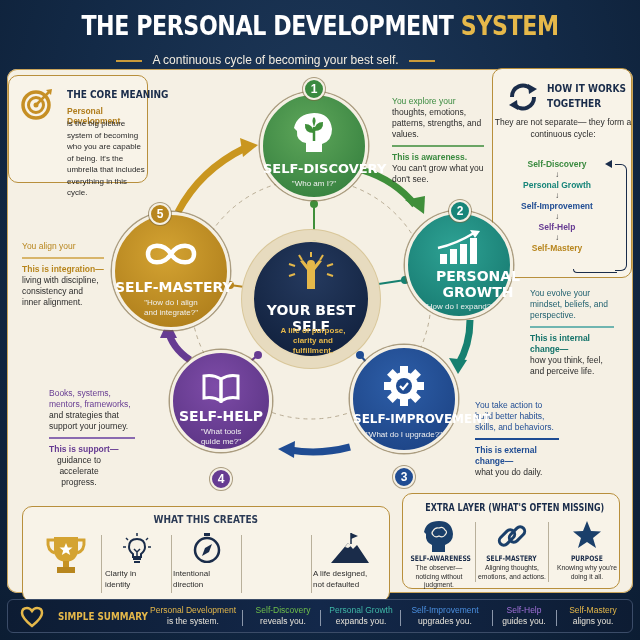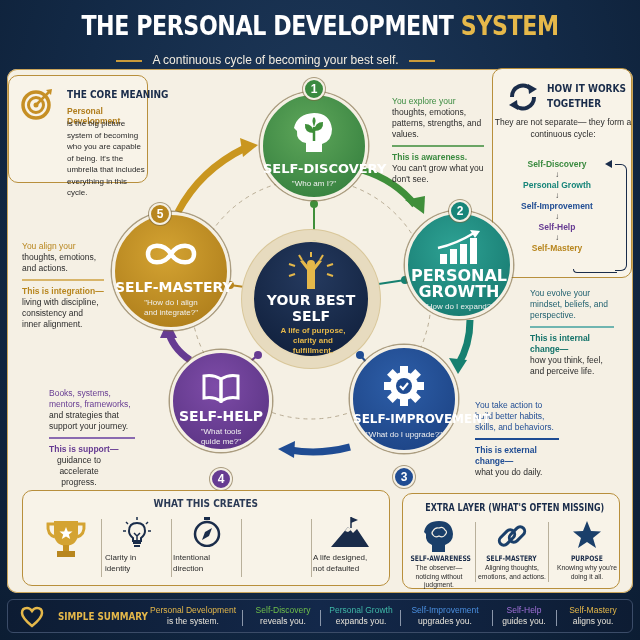--- a/index.html
+++ b/index.html
@@ -57,21 +57,21 @@
 
   .n1 { left: 260px; top: 92px; width: 108px; height: 108px; background: radial-gradient(circle at 45% 35%, #5ea65a, #2f7a3a); }
   .n2 { left: 405px; top: 211px; width: 108px; height: 108px; background: radial-gradient(circle at 45% 35%, #2ea294, #13736a); }
   .n3 { left: 350px; top: 345px; width: 108px; height: 108px; background: radial-gradient(circle at 45% 35%, #2d5ea8, #1a3f7f); }
   .n4 { left: 170px; top: 350px; width: 102px; height: 102px; background: radial-gradient(circle at 45% 35%, #7e4ca8, #55307e); }
   .n5 { left: 112px; top: 212px; width: 118px; height: 118px; background: radial-gradient(circle at 45% 35%, #d4a332, #a77717); }
   .center { left: 252px; top: 240px; width: 118px; height: 118px; background: radial-gradient(circle at 50% 30%, #253a5f, #0e1d38); border: 2px solid #e7d9b8; box-shadow: 0 0 0 10px rgba(245,240,228,0.5), 0 0 0 11px #d9c79a; }
 
   .arrowsvg { position: absolute; left: 0; top: 0; width: 640px; height: 640px; pointer-events: none; }
 
-  .creates { left: 22px; top: 490px; width: 368px; height: 96px; }
+  .creates { left: 22px; top: 506px; width: 368px; height: 96px; }
   .creates .head { position: absolute; top: 6px; left: 0; width: 100%; text-align: center; font-family: "DejaVu Sans", sans-serif; font-weight: bold; font-size: 11px; color: #2b3a55; }
   .creates .head span { display: inline-block; transform: scaleX(0.82); }
   .ci { position: absolute; top: 22px; height: 68px; text-align: left; }
   .ci .cicon { position: absolute; left: 50%; transform: translateX(-50%); top: 4px; }
   .ci .clabel { position: absolute; top: 40px; left: 0; width: 100%; font-size: 8px; line-height: 10.5px; color: #2b2b2b; }
   .vsep { position: absolute; top: 28px; width: 1px; height: 58px; background: #b9b09b; }
 
   .extra { left: 402px; top: 493px; width: 218px; height: 96px; }
   .extra .head { position: absolute; top: 8px; left: 0; width: 100%; text-align: center; font-family: "DejaVu Sans", sans-serif; font-weight: bold; font-size: 10px; color: #1a2c4a; white-space: nowrap; }
   .extra .head span { display: inline-block; transform: scaleX(0.8); }
@@ -188,21 +188,20 @@
 <div class="desc" style="left:49px; top:388px; width:86px;">
   <div style="color:#663b92;">Books, systems, mentors, frameworks,</div>
   <div>and strategies that support your journey.</div>
   <div class="rule" style="background:#8a6ab0;"></div>
   <div class="hl" style="color:#663b92;">This is support—</div>
   <div style="width:60px;text-align:center;">guidance to accelerate progress.</div>
 </div>
 
 <div class="desc" style="left:22px; top:241px; width:82px;">
   <div style="color:#b8861e;">You align your</div>
-  <div>thoughts, emotions, and actions.</div>
   <div class="rule" style="background:#d8b56a;"></div>
   <div class="hl" style="color:#b8861e;">This is integration—</div>
   <div>living with discipline, consistency and inner alignment.</div>
 </div>
 
 <div class="node n1">
   <svg class="nicon" style="top:16px;" width="44" height="42" viewBox="0 0 44 42">
     <path d="M14 41 L14 32 Q4 30 5 20 L2 17 Q5 3 22 2 Q38 2 40 18 Q40 30 30 33 L30 41 Z" fill="#fff"></path>
     <path d="M22 30 L22 16" stroke="#3f8f3a" stroke-width="2.5"></path>
     <path d="M22 22 Q12 22 13 13 Q21 13 22 22Z" fill="#3f8f3a"></path>
@@ -216,21 +215,21 @@
 
 <div class="node n2">
   <svg class="nicon" style="top:16px;" width="46" height="34" viewBox="0 0 46 34">
     <rect x="4" y="24" width="7" height="10" fill="#fff"></rect>
     <rect x="14" y="19" width="7" height="15" fill="#fff"></rect>
     <rect x="24" y="14" width="7" height="20" fill="#fff"></rect>
     <rect x="34" y="8" width="7" height="26" fill="#fff"></rect>
     <path d="M2 18 Q20 14 38 3" fill="none" stroke="#fff" stroke-width="2.5"></path>
     <polygon points="34,0 44,1 39,8" fill="#fff"></polygon>
   </svg>
-  <div class="nlabel" style="top:54px; font-size:16px; line-height:16px;">
+  <div class="nlabel" style="top:54px; font-size:14px; line-height:16px;margin-left:19px;">
       <div>PERSONAL</div>
       <div>GROWTH</div>
     </div>
   <div class="nq" style="top:88px;">"How do I expand?"</div>
 </div>
 <div class="badge" style="left:449px; top:200px; background:#178579;">2</div>
 
 <div class="node n3">
   <svg class="nicon" style="top:18px;" width="40" height="40" viewBox="0 0 40 40">
     <g fill="#fff">
@@ -284,21 +283,21 @@
         <line x1="14" y1="3" x2="17" y2="8"></line>
         <line x1="38" y1="3" x2="35" y2="8"></line>
       <line x1="4" y1="12" x2="10" y2="14"></line>
         <line x1="48" y1="12" x2="42" y2="14"></line>
       <line x1="4" y1="24" x2="10" y2="22"></line>
         <line x1="48" y1="24" x2="42" y2="22"></line>
     </g>
     <circle cx="26" cy="12" r="4" fill="#e5b84a"></circle>
     <path d="M15 9 L22 18 L22 37 L30 37 L30 18 L37 9 L34 8 L28 15 L24 15 L18 8 Z" fill="#e5b84a"></path>
   </svg>
-  <div class="nlabel" style="top:50px; font-size:14px; line-height:16px;">
+  <div class="nlabel" style="top:60px; font-size:14px; line-height:16px;">
       <div>YOUR BEST</div>
       <div>SELF</div>
     </div>
   <div class="nq" style="top:84px; left:18px; width:82px; color:#e5b84a; font-weight:bold; font-size:8px;">A life of purpose, clarity and fulfillment.</div>
 </div>
 
 <div class="card creates">
   <div class="head"><span>WHAT THIS CREATES</span></div>
   <svg style="position:absolute; left:22px; top:28px;" width="42" height="40" viewBox="0 0 42 40">
     <path d="M9 2 L33 2 L33 14 Q33 26 21 27 Q9 26 9 14 Z" fill="#d4a332"></path>

